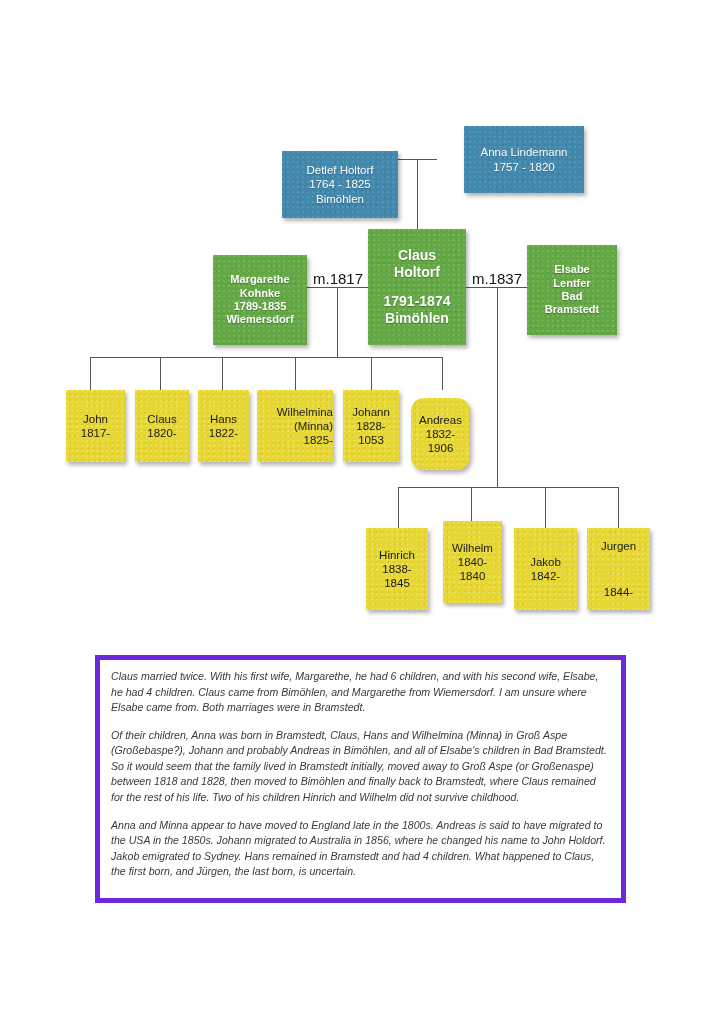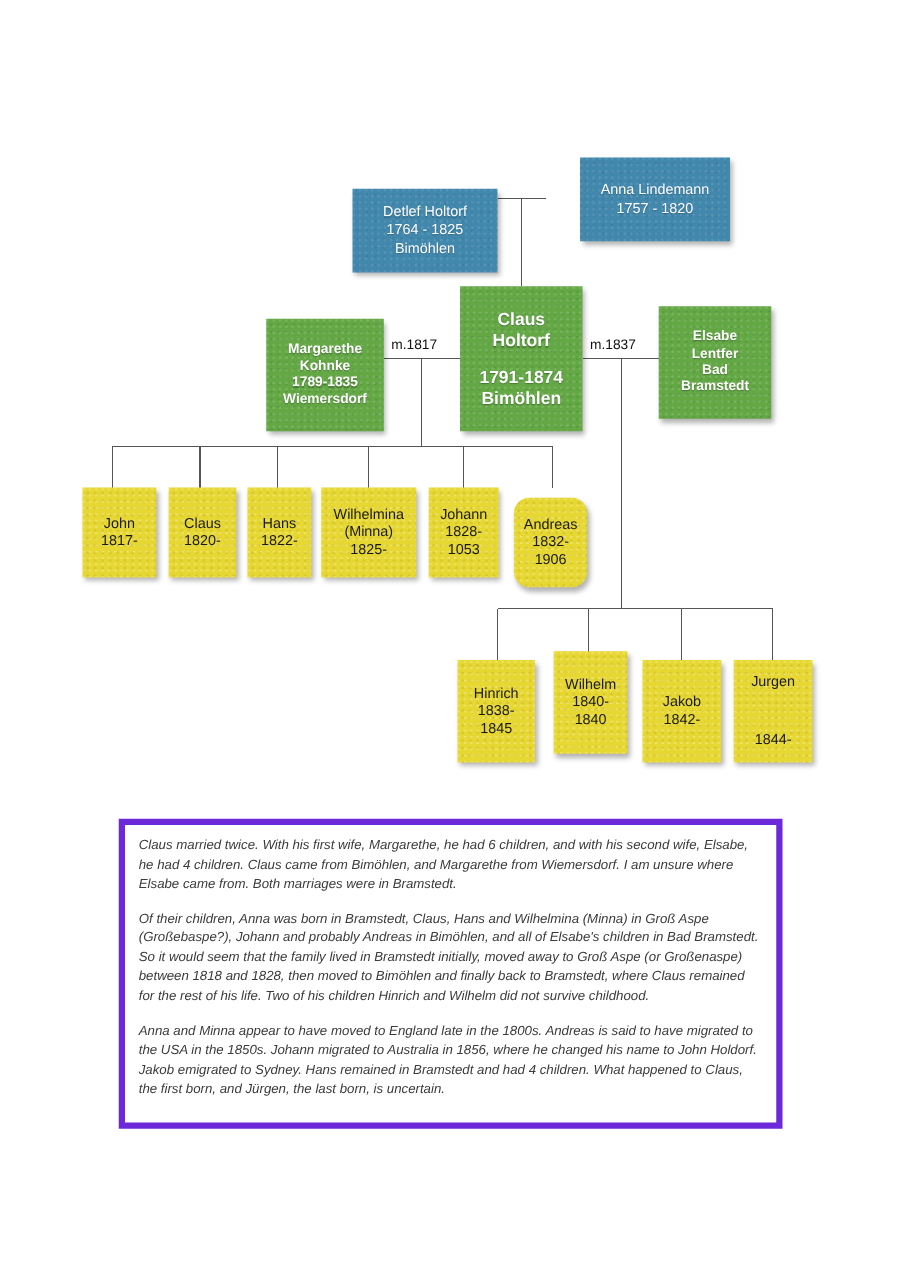--- a/index.html
+++ b/index.html
@@ -93,21 +93,21 @@
     color: #1a1a1a;
     font-weight: 400;
     font-size: 11.5px;
   }
 
   .gap { height: 11px; }
 
   
   .marr {
     position: absolute;
-    font-size: 11px;
+    font-size: 15px;
     color: #111111;
     white-space: nowrap;
     font-family: "Liberation Sans", sans-serif;
   }
 
   
   #notes {
     position: absolute;
     left: 95px;
     top: 655px;
@@ -211,21 +211,21 @@
   <div class="node yellow" style="left:135px; top:390px; width:54px; height:72px;">
     <span class="ln">Claus</span>
     <span class="ln">1820-</span>
   </div>
 
   <div class="node yellow" style="left:198px; top:390px; width:51px; height:72px;">
     <span class="ln">Hans</span>
     <span class="ln">1822-</span>
   </div>
 
-  <div class="node yellow" style="left:257px; top:390px; width:76px; height:72px;">
+  <div class="node yellow" style="left:257px; top:390px; width:76px; height:72px;align-items:flex-end;">
     <span class="ln">Wilhelmina</span>
     <span class="ln">(Minna)</span>
     <span class="ln">1825-</span>
   </div>
 
   <div class="node yellow" style="left:343px; top:390px; width:56px; height:72px;">
     <span class="ln">Johann</span>
     <span class="ln">1828-</span>
     <span class="ln">1053</span>
   </div>

